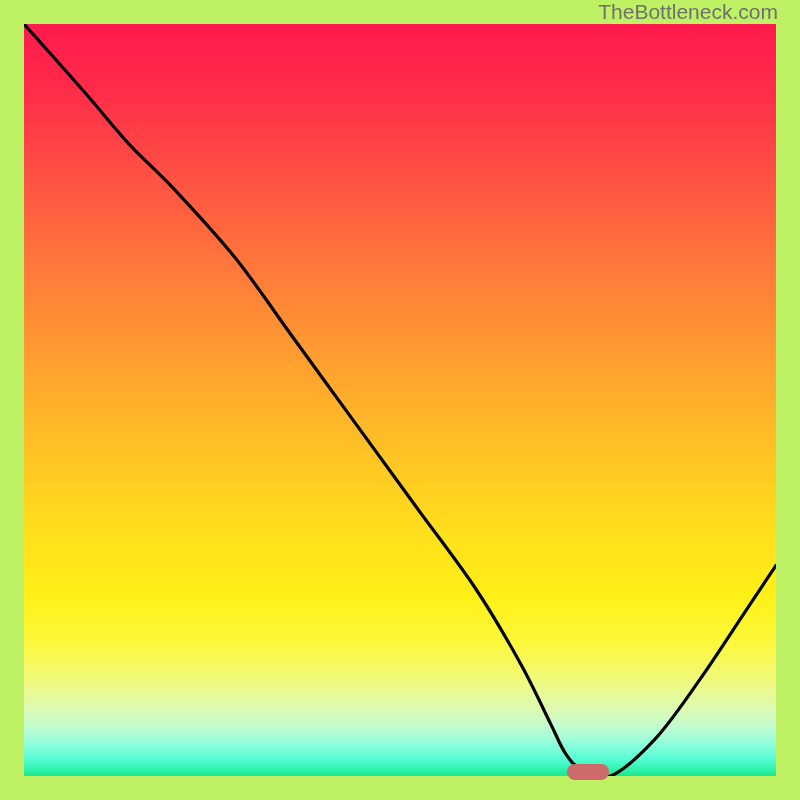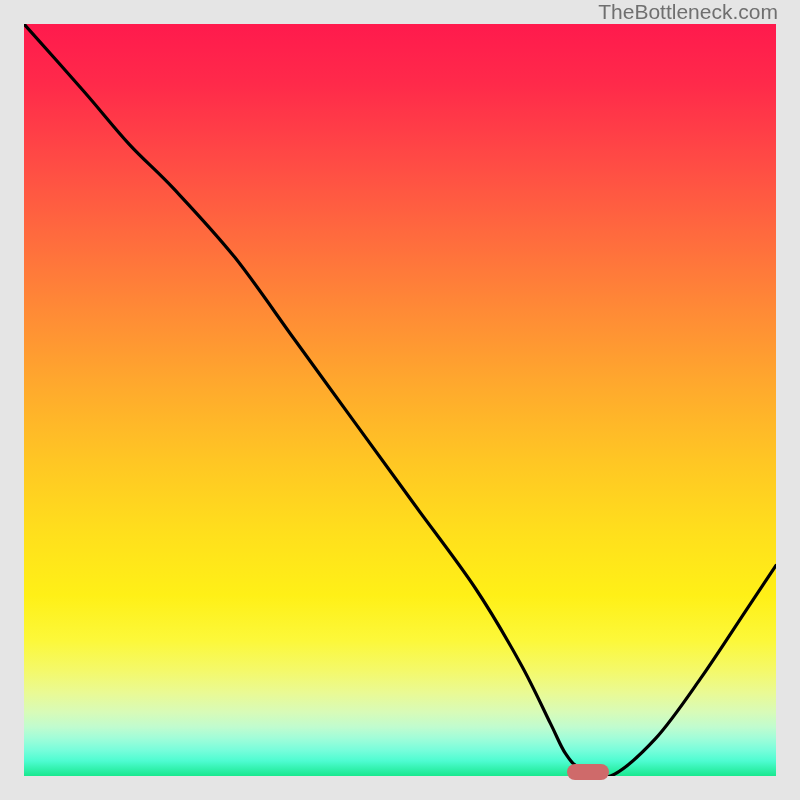--- a/index.html
+++ b/index.html
@@ -7,21 +7,21 @@
     padding: 0;
     width: 800px;
     height: 800px;
     background: #000;
     overflow: hidden;
     font-family: Arial, Helvetica, sans-serif;
   }
   .frame {
     position: absolute;
     inset: 0;
-    background: #e5e5e5;
+    background: #bef264;
   }
   .plot {
     position: absolute;
     left: 24px;
     top: 24px;
     width: 752px;
     height: 752px;
   }
   .gradient {
     position: absolute;

